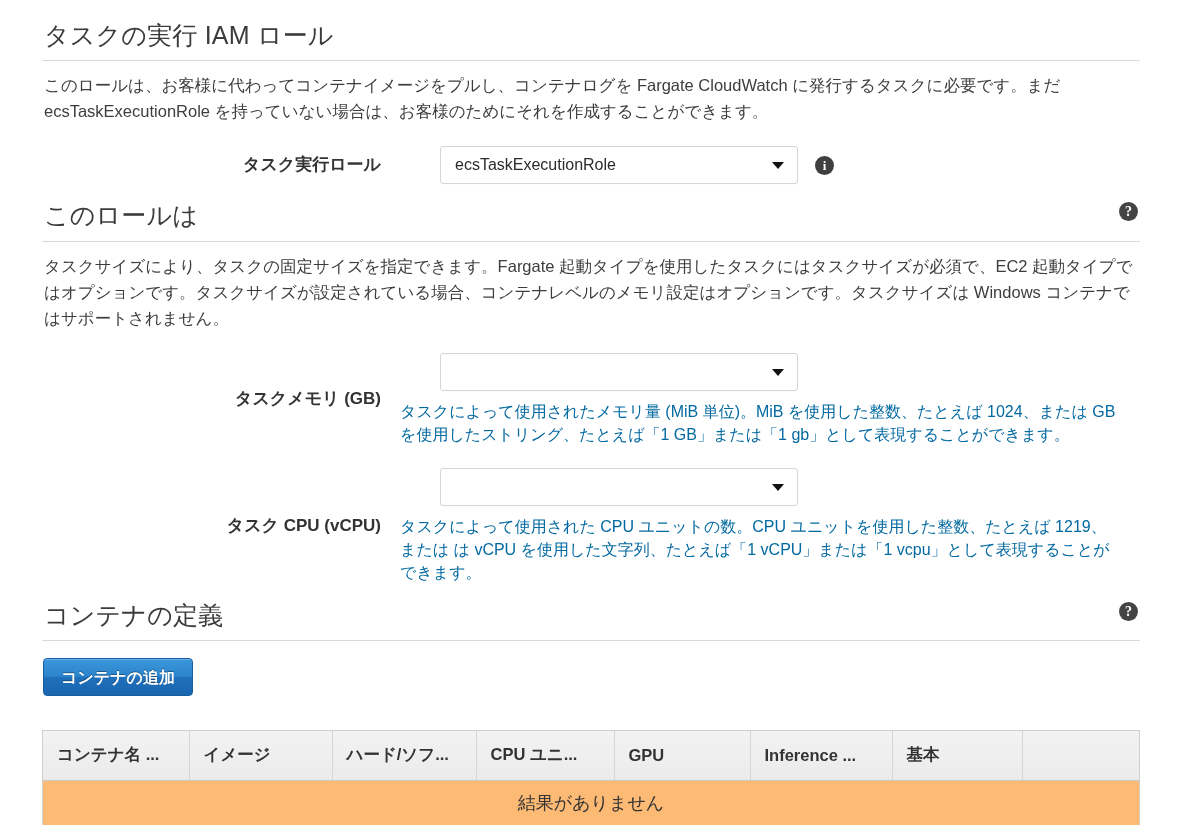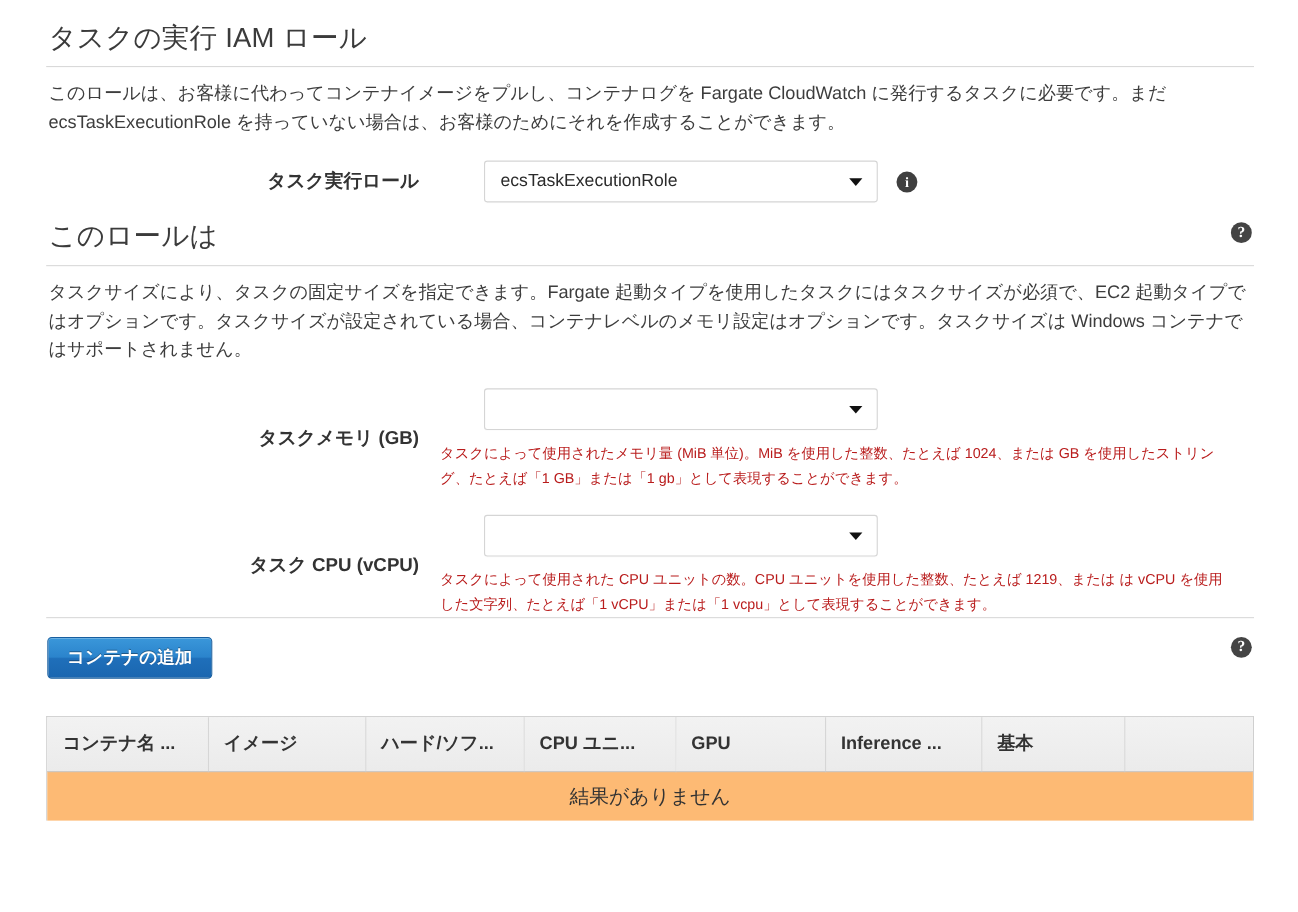--- a/index.html
+++ b/index.html
@@ -129,23 +129,23 @@
     color: #ffffff;
     font-size: 13px;
     font-weight: 700;
     line-height: 19px;
     text-align: center;
     margin-left: 17px;
     cursor: pointer;
     font-family: "Liberation Serif", serif;
   }
   .field-hint {
-    font-size: 13px;
+    font-size: 16px;
     line-height: 23px;
-    color: #b91c1c;
+    color: #0369a1;
     margin-top: 9px;
     max-width: 722px;
   }
 
   
   .btn-primary {
     display: inline-block;
     margin: 17px 0 0 1px;
     padding: 0 17px;
     height: 38px;
@@ -251,20 +251,21 @@
             <span></span>
             <span class="caret"></span>
           </div>
         </div>
         <div class="field-hint">タスクによって使用された CPU ユニットの数。CPU ユニットを使用した整数、たとえば 1219、または は vCPU を使用した文字列、たとえば「1 vCPU」または「1 vcpu」として表現することができます。</div>
       </div>
     </div>
   </div>
 
   <div class="section">
+    <h2 class="section-head">コンテナの定義</h2>
     <span class="help-badge" style="top:18px;">?</span>
     <hr class="rule">
 
     <button class="btn-primary">コンテナの追加</button>
 
     <div class="table-wrap">
       <table class="grid">
         <colgroup>
           <col style="width:146px">
           <col style="width:143px">

